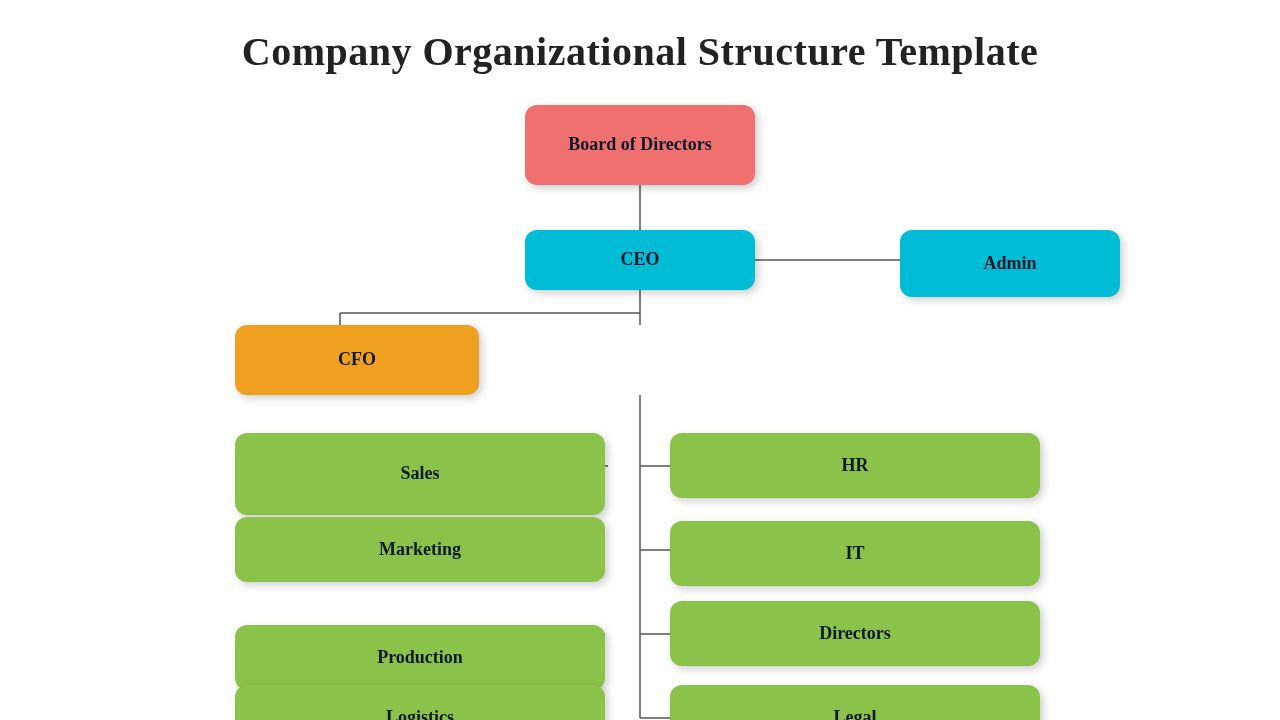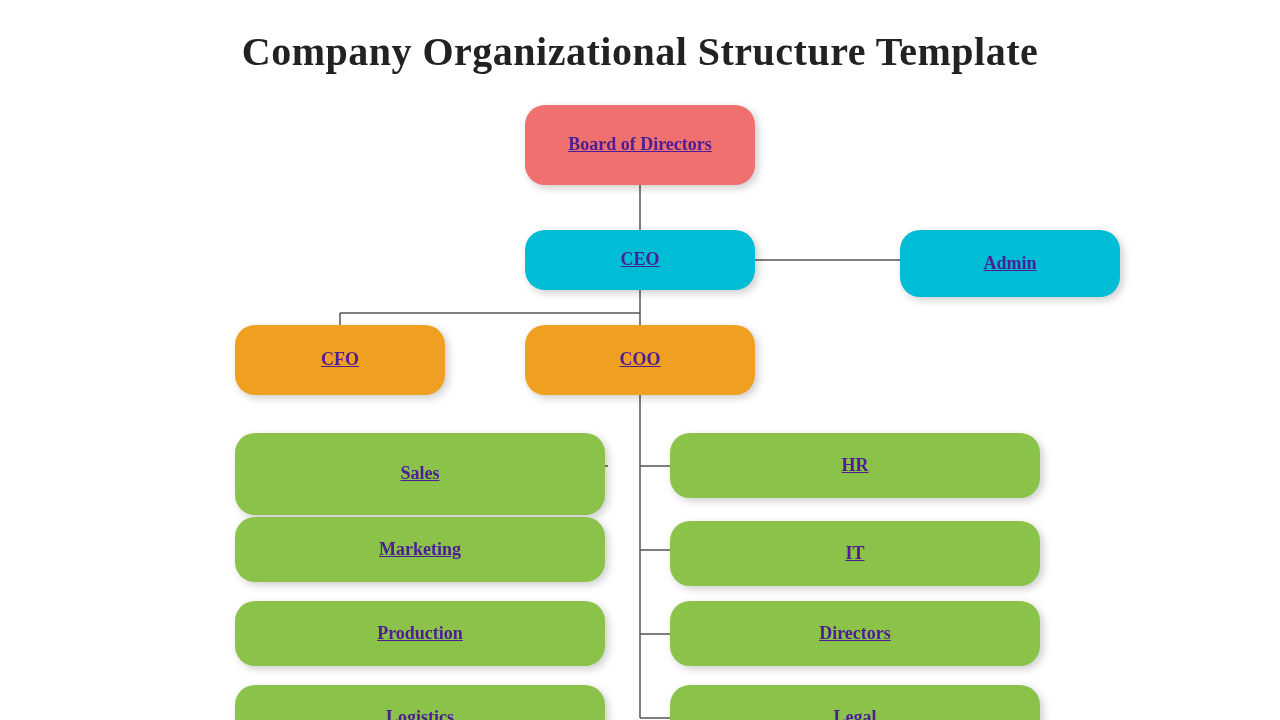--- a/index.html
+++ b/index.html
@@ -25,28 +25,27 @@
       position: relative;
       width: 1100px;
       height: 640px;
       margin-top: 0;
     }
     .node {
       position: absolute;
       display: flex;
       align-items: center;
       justify-content: center;
-      border-radius: 20px;
+      border-radius: 12px;
       font-weight: bold;
       font-size: 18px;
-      color: #4c1d95;
+      color: #0f172a;
       text-align: center;
       box-shadow: 3px 3px 8px rgba(0,0,0,0.2);
       line-height: 1.2;
-      text-decoration: underline;
     }
     .node-board {
       background: #f07070;
       width: 230px;
       height: 80px;
       left: 435px;
       top: 20px;
     }
     .node-ceo {
       background: #00bcd4;
@@ -57,21 +56,21 @@
     }
     .node-admin {
       background: #00bcd4;
       width: 220px;
       height: 67px;
       left: 810px;
       top: 145px;
     }
     .node-cfo {
       background: #f0a020;
-      width: 210px;
+      width: 244px;
       height: 70px;
       left: 145px;
       top: 240px;
     }
     .node-coo {
       background: #f0a020;
       width: 230px;
       height: 70px;
       left: 435px;
       top: 240px;
@@ -89,21 +88,21 @@
       width: 370px;
       height: 65px;
       left: 145px;
       top: 432px;
     }
     .node-production {
       background: #8bc34a;
       width: 370px;
       height: 65px;
       left: 145px;
-      top: 516px;
+      top: 540px;
     }
     .node-logistics {
       background: #8bc34a;
       width: 370px;
       height: 65px;
       left: 145px;
       top: 600px;
     }
     
     .node-hr {
@@ -195,23 +194,20 @@
   </div>
   <div class="node node-ceo">
     <span>CEO</span>
   </div>
   <div class="node node-admin">
     <span>Admin</span>
   </div>
   <div class="node node-cfo">
     <span>CFO</span>
   </div>
-  <div class="node node-coo">
-    <span>COO</span>
-  </div>
   <div class="node node-sales">
     <span>Sales</span>
   </div>
   <div class="node node-marketing">
     <span>Marketing</span>
   </div>
   <div class="node node-production">
     <span>Production</span>
   </div>
   <div class="node node-logistics">

